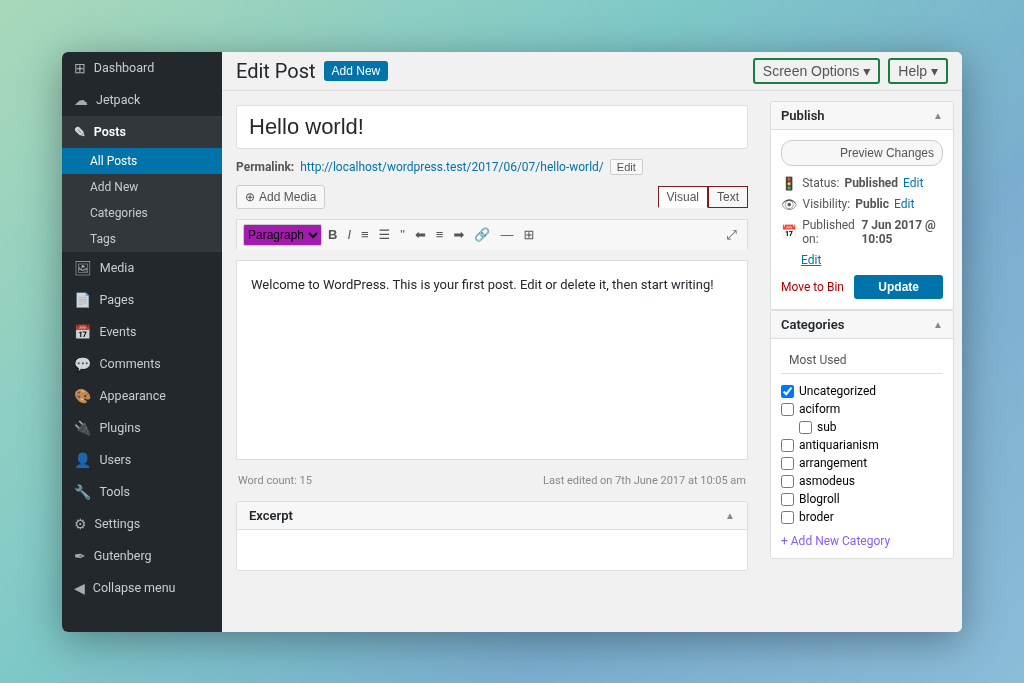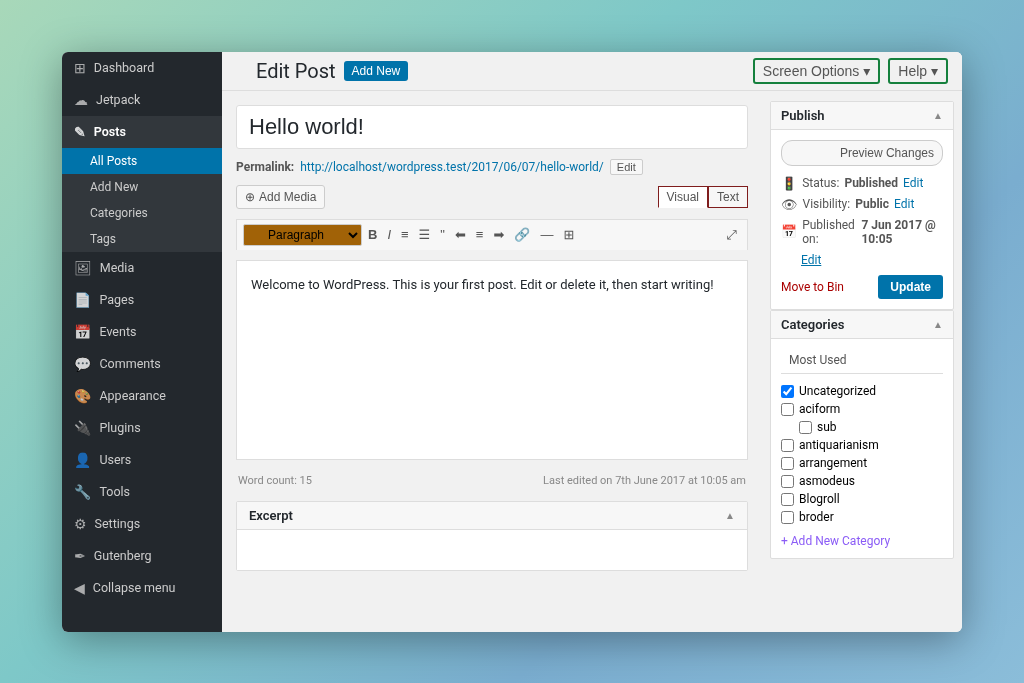--- a/index.html
+++ b/index.html
@@ -66,21 +66,20 @@
       padding: 6px 14px;
       display: flex;
       align-items: center;
       justify-content: space-between;
     }
     .top-bar-left { display: flex; align-items: center; gap: 8px; }
     .page-title {
       font-size: 20px;
       font-weight: 400;
       color: #23282d;
-      margin-left: 20px;
     }
     .add-new-btn {
       background: #0073aa;
       color: #fff;
       border: none;
       padding: 3px 8px;
       border-radius: 3px;
       font-size: 12px;
       cursor: pointer;
     }
@@ -173,23 +172,23 @@
       border-bottom: none;
       padding: 4px 6px;
       display: flex;
       align-items: center;
       gap: 2px;
       flex-wrap: wrap;
     }
     .format-select {
       font-size: 12px;
       border: 1px solid #ccc;
-      padding: 2px 20px;
+      padding: 2px 0;
       border-radius: 2px;
-      background: #a16207;
+      background: #a21caf;
       cursor: pointer;
     }
     .format-btn {
       border: none;
       background: transparent;
       padding: 2px 4px;
       cursor: pointer;
       color: #555;
       font-size: 13px;
       border-radius: 2px;
@@ -280,21 +279,21 @@
       display: flex;
       justify-content: space-between;
       align-items: center;
       margin-top: 8px;
     }
     .move-to-bin { color: #a00; font-size: 12px; text-decoration: none; cursor: pointer; }
     .update-btn {
       background: #0073aa;
       color: #fff;
       border: none;
-      padding: 5px 12px;
+      padding: 5px 24px;
       border-radius: 3px;
       font-size: 12px;
       cursor: pointer;
       font-weight: 600;
     }
     .categories-tabs {
       display: flex;
       gap: 0;
       margin-bottom: 8px;
       border-bottom: 1px solid #ddd;

